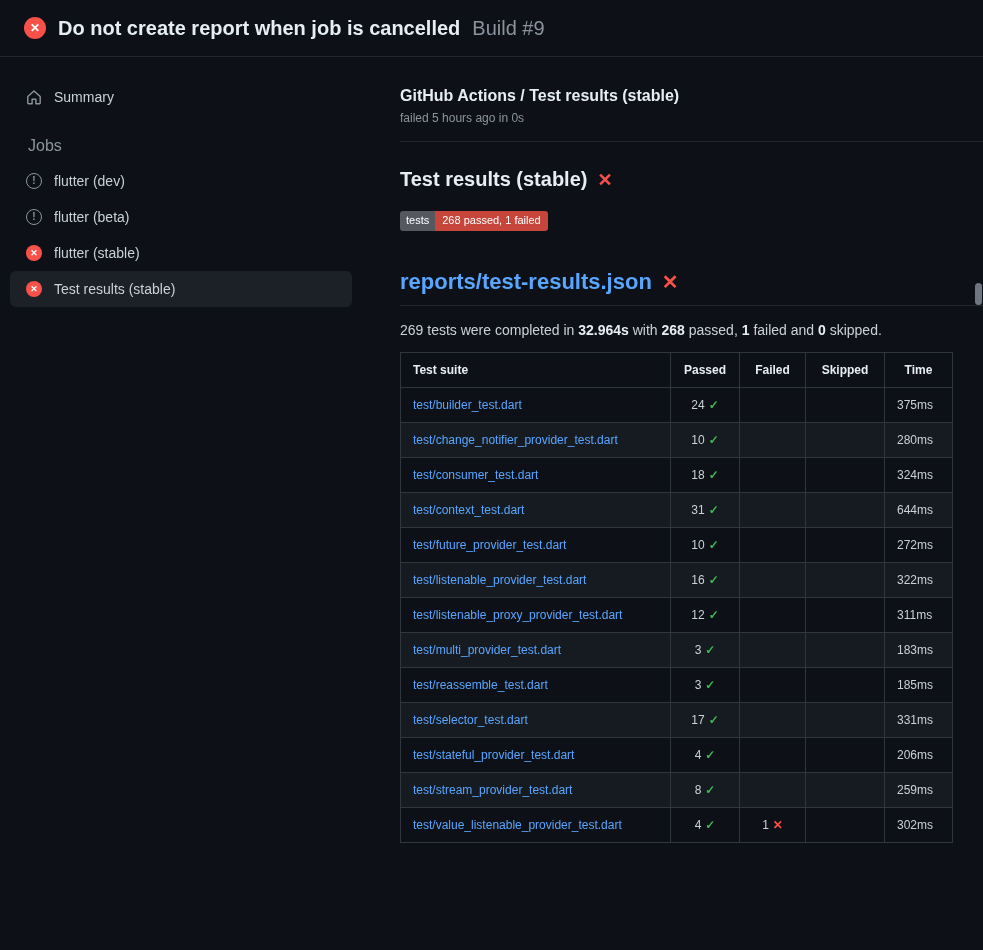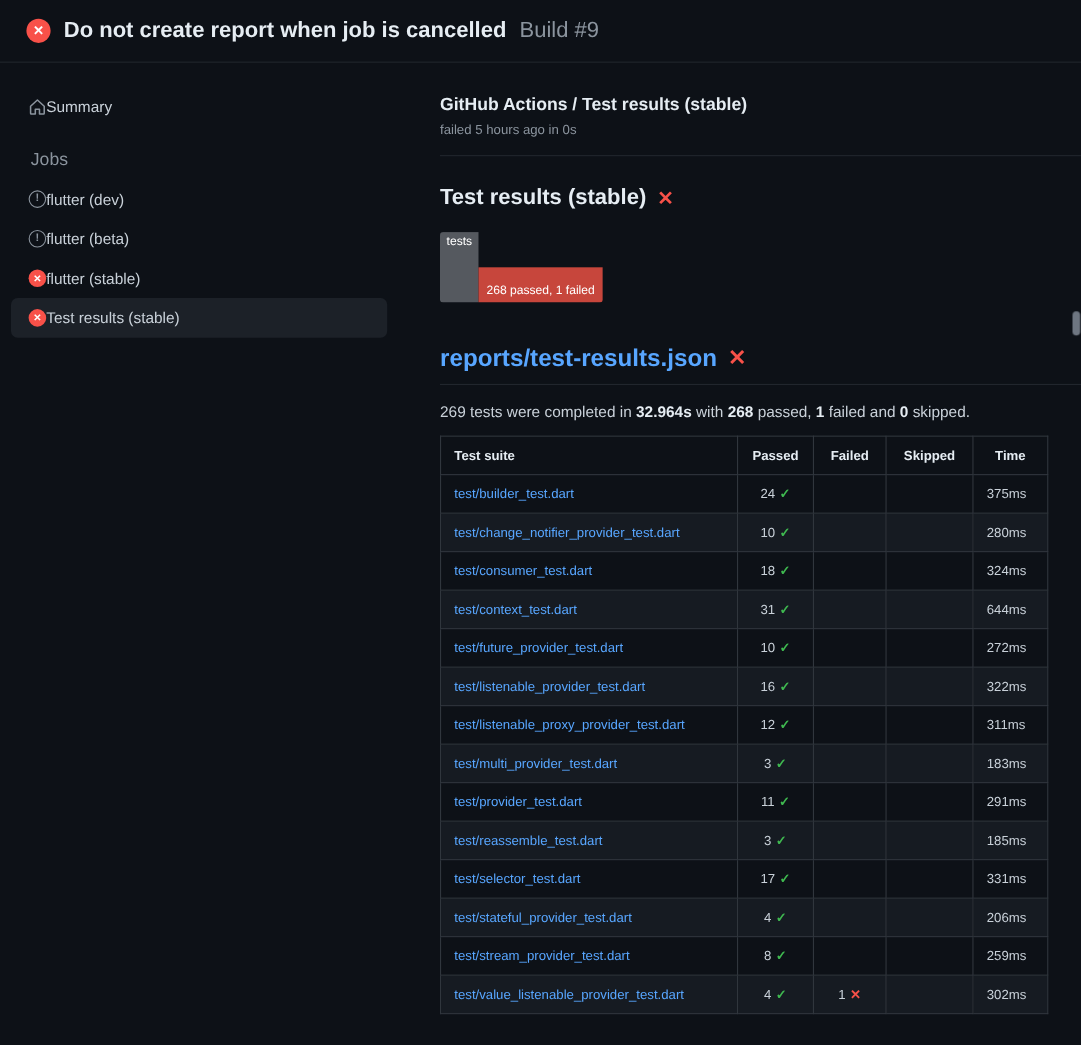--- a/index.html
+++ b/index.html
@@ -18,35 +18,35 @@
   
   .top-header{height:57px;display:flex;align-items:center;gap:12px;padding:0 16px 0 24px;border-bottom:1px solid var(--border);}
   .fail-circle{border-radius:50%;background:var(--fail-red);color:#ffffff;display:inline-flex;align-items:center;justify-content:center;font-weight:700;flex-shrink:0;line-height:1;}
   .fail-circle.lg{width:22px;height:22px;font-size:12px;}
   .fail-circle.sm{width:16px;height:16px;font-size:9px;}
   .page-title{font-size:20px;font-weight:700;color:var(--text-bright);margin:0;white-space:nowrap;}
   .build-no{font-size:20px;color:var(--muted);white-space:nowrap;}
   
   .layout{display:flex;align-items:flex-start;}
   .sidebar{width:376px;flex-shrink:0;padding:22px 24px 0 10px;}
-  .side-item{display:flex;align-items:flex-end;padding:10px 16px;border-radius:6px;font-size:14px;color:var(--text);cursor:pointer;}
+  .side-item{display:flex;align-items:flex-end;gap:12px;padding:10px 16px;border-radius:6px;font-size:14px;color:var(--text);cursor:pointer;}
   .side-item.selected{background:var(--selected-bg);}
   .jobs-label{font-size:16px;color:var(--muted);padding:22px 16px 8px 18px;}
   .neutral-circle{width:16px;height:16px;border-radius:50%;border:1.5px solid var(--muted);color:var(--muted);display:inline-flex;align-items:center;justify-content:center;font-size:10px;font-weight:700;flex-shrink:0;line-height:1;}
   .home-icon{flex-shrink:0;}
   
   .main{flex:1;min-width:0;padding:30px 0 0 24px;}
   .breadcrumb{font-size:16px;font-weight:700;color:var(--text-bright);}
   .run-meta{font-size:12px;color:var(--muted);margin-top:6px;}
   .divider{border-bottom:1px solid var(--border);margin-top:16px;}
   .section-title{display:flex;align-items:center;gap:10px;margin:26px 0 0;font-size:20px;font-weight:700;color:var(--text-bright);}
   .x-mark{color:var(--fail-red);font-weight:700;font-size:18px;line-height:1;}
   .badge{display:inline-flex;margin-top:20px;font-size:11px;line-height:1;border-radius:3px;overflow:hidden;color:#ffffff;}
   .badge-label{background:var(--badge-label-bg);padding:4px 6px 5px;}
-  .badge-value{background:var(--badge-value-bg);padding:16px 7px 5px;margin-top:32px;}
+  .badge-value{background:var(--badge-value-bg);padding:4px 7px 5px;}
   .report-heading{display:flex;align-items:center;gap:10px;margin-top:38px;padding-bottom:10px;border-bottom:1px solid var(--border);}
   .report-link{font-size:22px;font-weight:700;color:var(--link);text-decoration:none;}
   .report-heading .x-mark{font-size:20px;}
   .summary-line{font-size:14px;margin:16px 0 14px;color:var(--text);}
   .summary-line .bold{font-weight:700;color:var(--text-bright);}
   
   table.results{border-collapse:collapse;table-layout:fixed;width:552px;font-size:12px;}
   .results th,.results td{border:1px solid var(--table-border);padding:8px 12px;line-height:18px;white-space:nowrap;overflow:hidden;}
   .results thead th{color:var(--text-bright);font-weight:700;text-align:center;}
   .results thead th.col-suite{text-align:left;}
@@ -181,27 +181,20 @@
             <td class="td-time">311ms</td>
           </tr>
           <tr>
             <td class="td-suite"><a href="#" class="suite-link">test/multi_provider_test.dart</a></td>
             <td class="td-center"><span>3</span><span class="check">✓</span></td>
             <td class="td-center"></td>
             <td class="td-center"></td>
             <td class="td-time">183ms</td>
           </tr>
           <tr>
-            <td class="td-suite"><a href="#" class="suite-link">test/provider_test.dart</a></td>
-            <td class="td-center"><span>11</span><span class="check">✓</span></td>
-            <td class="td-center"></td>
-            <td class="td-center"></td>
-            <td class="td-time">291ms</td>
-          </tr>
-          <tr>
             <td class="td-suite"><a href="#" class="suite-link">test/reassemble_test.dart</a></td>
             <td class="td-center"><span>3</span><span class="check">✓</span></td>
             <td class="td-center"></td>
             <td class="td-center"></td>
             <td class="td-time">185ms</td>
           </tr>
           <tr>
             <td class="td-suite"><a href="#" class="suite-link">test/selector_test.dart</a></td>
             <td class="td-center"><span>17</span><span class="check">✓</span></td>
             <td class="td-center"></td>

